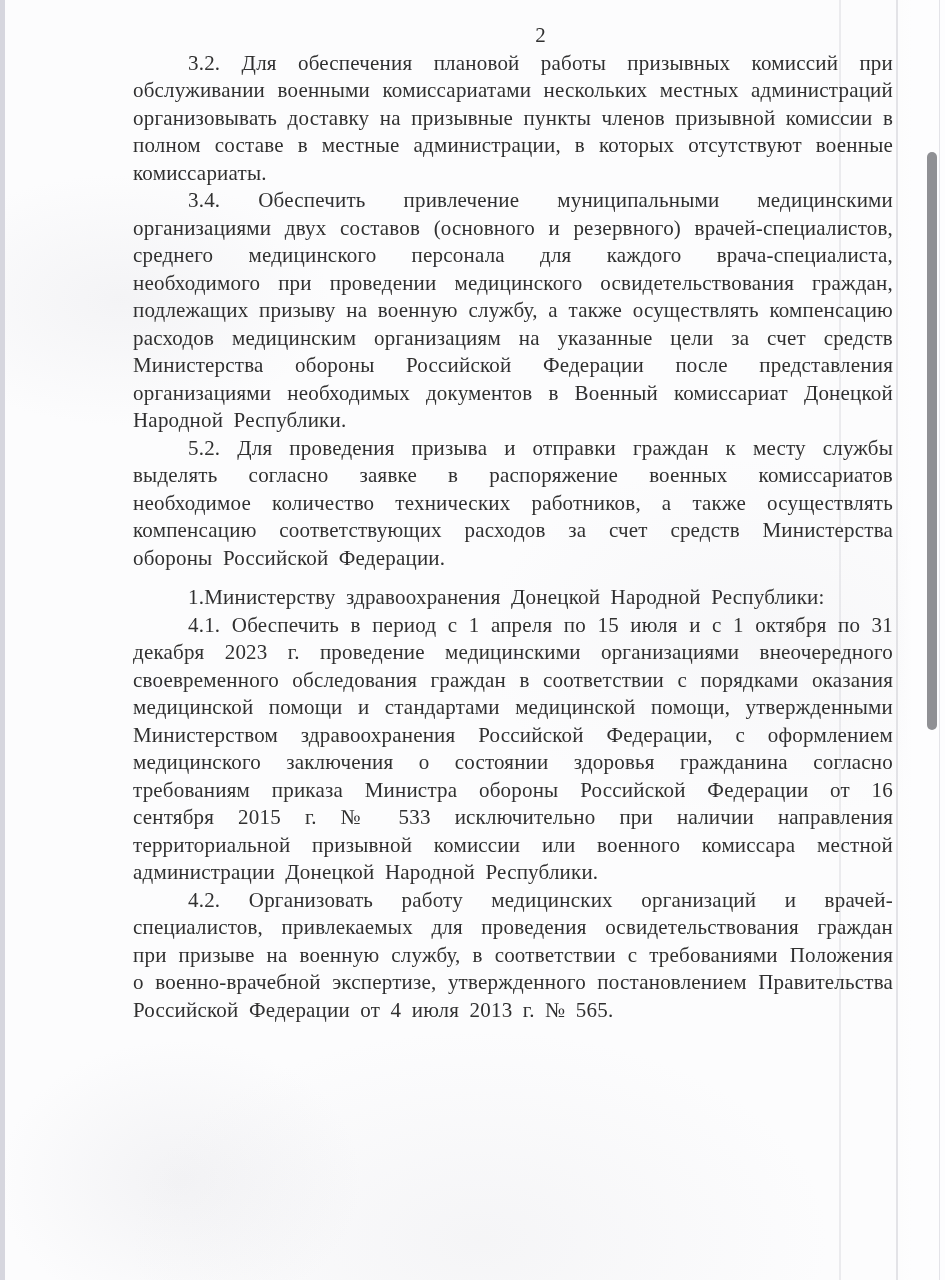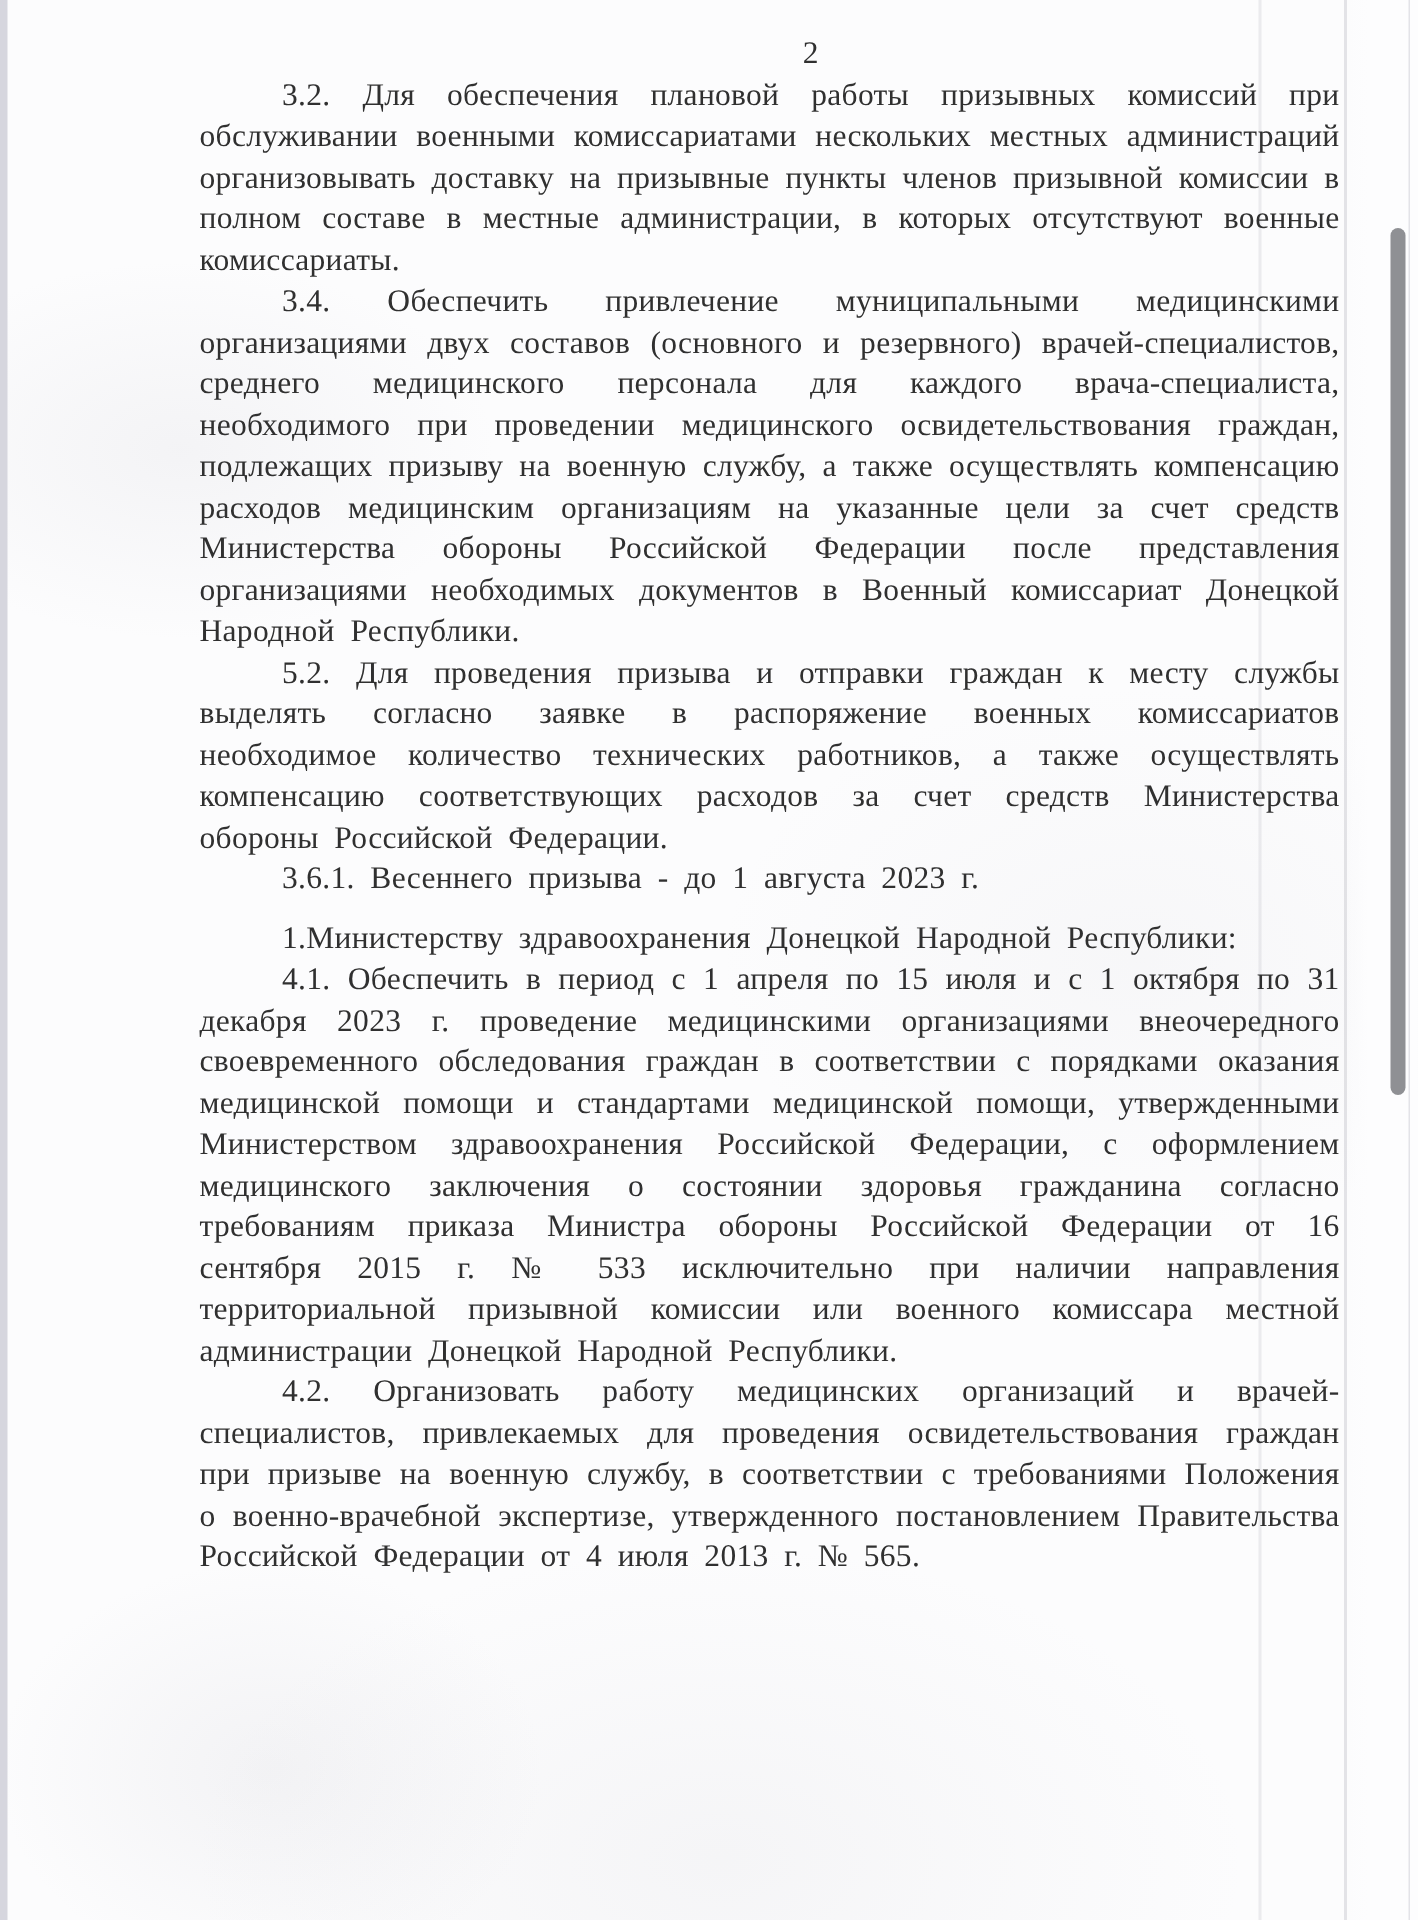--- a/index.html
+++ b/index.html
@@ -100,21 +100,20 @@
   <div class="edge-strip-left"></div>
   <div class="crease"></div>
   <div class="edge-line-right"></div>
   <div class="right-gutter"></div>
 
   <div class="content">
     <p class="page-number">2</p>
     <p>3.2. Для обеспечения плановой работы призывных комиссий при обслуживании военными комиссариатами нескольких местных администраций организовывать доставку на призывные пункты членов призывной комиссии в полном составе в местные администрации, в которых отсутствуют военные комиссариаты.</p>
     <p>3.4. Обеспечить привлечение муниципальными медицинскими организациями двух составов (основного и резервного) врачей-специалистов, среднего медицинского персонала для каждого врача-специалиста, необходимого при проведении медицинского освидетельствования граждан, подлежащих призыву на военную службу, а также осуществлять компенсацию расходов медицинским организациям на указанные цели за счет средств Министерства обороны Российской Федерации после представления организациями необходимых документов в Военный комиссариат Донецкой Народной Республики.</p>
     <p>5.2. Для проведения призыва и отправки граждан к месту службы выделять согласно заявке в распоряжение военных комиссариатов необходимое количество технических работников, а также осуществлять компенсацию соответствующих расходов за счет средств Министерства обороны Российской Федерации.</p>
-    <p>3.6.1. Весеннего призыва - до 1 августа 2023 г.</p>
     <p class="section-gap">1.Министерству здравоохранения Донецкой Народной Республики:</p>
     <p>4.1. Обеспечить в период с 1 апреля по 15 июля и с 1 октября по 31 декабря 2023 г. проведение медицинскими организациями внеочередного своевременного обследования граждан в соответствии с порядками оказания медицинской помощи и стандартами медицинской помощи, утвержденными Министерством здравоохранения Российской Федерации, с оформлением медицинского заключения о состоянии здоровья гражданина согласно требованиям приказа Министра обороны Российской Федерации от 16 сентября 2015 г. № 533 исключительно при наличии направления территориальной призывной комиссии или военного комиссара местной администрации Донецкой Народной Республики.</p>
     <p>4.2. Организовать работу медицинских организаций и врачей-специалистов, привлекаемых для проведения освидетельствования граждан при призыве на военную службу, в соответствии с требованиями Положения о военно-врачебной экспертизе, утвержденного постановлением Правительства Российской Федерации от 4 июля 2013 г. № 565.</p>
   </div>
 
   <div class="scroll-track-line"></div>
   <div class="scroll-thumb"></div>
 </div>
 
 </body></html>

